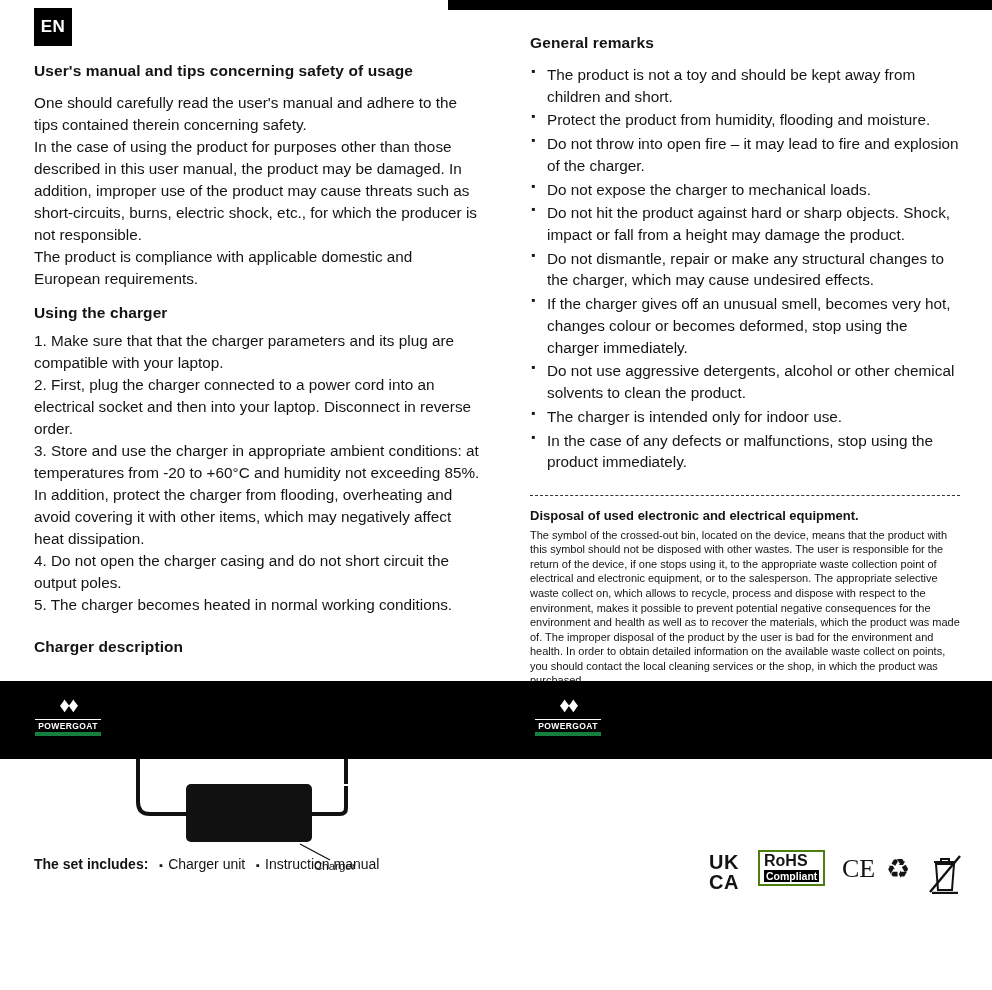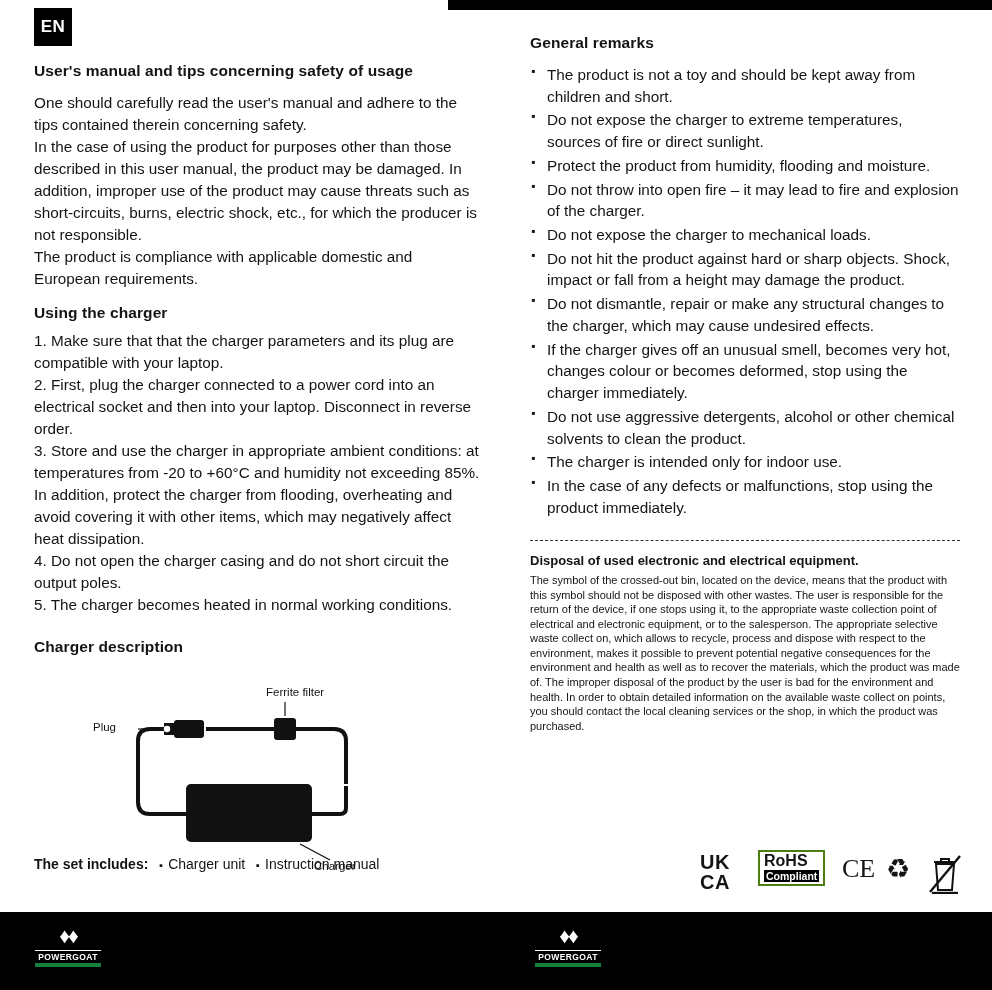--- a/index.html
+++ b/index.html
@@ -9,21 +9,21 @@
     height: 990px;
     background: #ffffff;
     font-family: "Liberation Sans", sans-serif;
     color: #141414;
     position: relative;
     overflow: hidden;
   }
   .page {
     position: absolute;
     left: 0; top: 0;
-    width: 992px; height: 990px;
+    width: 992px; height: 759px;
   }
   
   .top-strip {
     position: absolute;
     left: 0; top: 0;
     width: 992px; height: 10px;
     background: #000;
   }
   .top-strip-white {
     position: absolute;
@@ -136,21 +136,21 @@
     margin: 0 5px 0 7px;
   }
 
   
   .marks {
     position: absolute;
     left: 700px; top: 846px;
     width: 262px; height: 56px;
   }
   .ukca {
-    position: absolute; left: 0; top: 6px;
+    position: absolute; left: 9px; top: 6px;
     font-size: 20px; font-weight: bold; line-height: 1.0;
     letter-spacing: .5px;
   }
   .rohs {
     position: absolute; left: 58px; top: 4px;
     border: 2px solid #4d7c0f;
     padding: 1px 4px 2px 4px;
   }
   .rohs .r1 { font-size: 16px; font-weight: bold; line-height: 1.05; }
   .rohs .r2 { font-size: 10.5px; background: #000; color: #fff; line-height: 1.2; padding: 0 2px; font-weight: bold; }
@@ -259,21 +259,20 @@
     <span class="sq">Charger unit</span>
     <span class="sq">Instruction manual</span>
   </div>
 
   <div class="col-right">
 
     <h2 class="sect">General remarks</h2>
 
     <ul class="bullets">
       <li>The product is not a toy and should be kept away from children and short.</li>
-      <li>Do not expose the charger to extreme temperatures, sources of fire or direct sunlight.</li>
       <li>Protect the product from humidity, flooding and moisture.</li>
       <li>Do not throw into open fire – it may lead to fire and explosion of the charger.</li>
       <li>Do not expose the charger to mechanical loads.</li>
       <li>Do not hit the product against hard or sharp objects. Shock, impact or fall from a height may damage the product.</li>
       <li>Do not dismantle, repair or make any structural changes to the charger, which may cause undesired effects.</li>
       <li>If the charger gives off an unusual smell, becomes very hot, changes colour or becomes deformed, stop using the charger immediately.</li>
       <li>Do not use aggressive detergents, alcohol or other chemical solvents to clean the product.</li>
       <li>The charger is intended only for indoor use.</li>
       <li>In the case of any defects or malfunctions, stop using the product immediately.</li>
     </ul>

